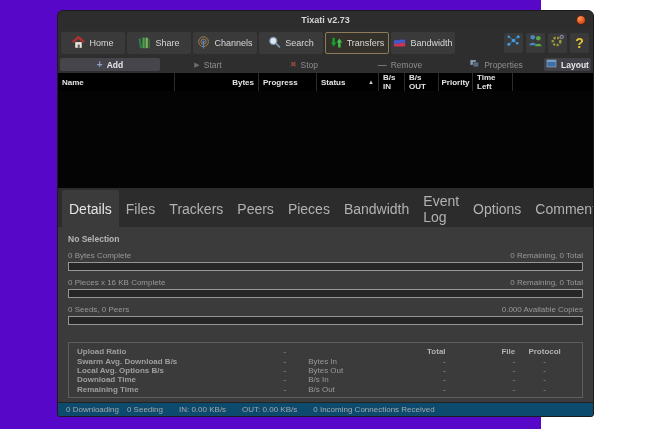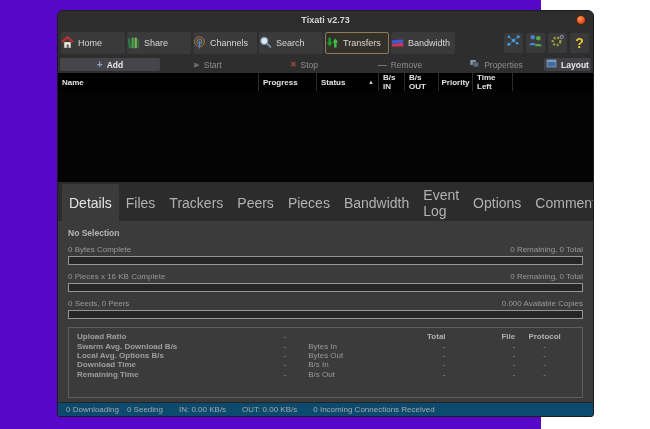--- a/index.html
+++ b/index.html
@@ -16,21 +16,21 @@
 
   
   .titlebar { flex:0 0 18px; position:relative; display:flex; align-items:center; justify-content:center; background:#2d2d2d; }
   .titlebar .title { font-size:9px; font-weight:bold; color:#d6d6d6; }
   .close-btn { position:absolute; right:7px; top:4px; width:10px; height:10px; border-radius:50%;
     background:radial-gradient(circle at 35% 30%, #f59a60 0%, #e4571e 55%, #a93a10 100%);
     border:1px solid #55230e; }
 
   
   .main-toolbar { flex:0 0 27px; display:flex; align-items:center; gap:2px; padding:0 3px; background:#2e2e2e; }
-  .tb-btn { flex:0 0 64px; height:22px; display:flex; align-items:center; gap:4px;
+  .tb-btn { flex:0 0 64px; height:22px; display:flex; align-items:center; justify-content:center; gap:4px;
     background:#3a3a3a; border-radius:2px; font-size:9px; color:#d8d8d8; cursor:default; }
   .tb-btn.selected { background:#34312b; border:1px solid #8d7b5c; }
   .tb-btn svg { display:block; }
   .icon-group { margin-left:auto; display:flex; gap:3px; margin-right:1px; }
   .sm-btn { width:19px; height:20px; background:#3a3a3a; border-radius:2px; display:flex; align-items:center; justify-content:center; }
   .help-glyph { color:#e6c433; font-size:14px; font-weight:bold; line-height:14px; }
 
   
   .action-toolbar { flex:0 0 17px; display:flex; align-items:center; background:#2e2e2e; font-size:8.5px; color:#8f8f8f; padding:0 2px; }
   .act-btn { height:13px; display:flex; align-items:center; justify-content:center; gap:4px; border-radius:2px; }
@@ -63,21 +63,21 @@
   .tab { padding:3px 7px 2px; display:flex; align-items:center; cursor:default; }
   .tab.selected { background:#3b3b3b; color:#e4e4e4; border-radius:2px 2px 0 0; }
 
   
   .details-panel { flex:0 0 153px; background:#3b3b3b; padding:5px 10px 4px; display:flex; flex-direction:column; font-size:8px; color:#999; }
   .no-selection { font-weight:bold; color:#b6b6b6; font-size:8.5px; margin:2px 0 7px; }
   .bar-row { display:flex; justify-content:space-between; margin-bottom:2px; }
   .pbar { height:9px; border:1px solid #969696; background:#262626; position:relative; margin-bottom:7px; }
   .pbar-fill { position:absolute; left:0; top:0; bottom:0; background:#3f9a4f; width:0; }
 
-  .stats-box { border:1px solid #5e5e5e; margin-top:1px; padding:4px 8px 18px; flex:1; }
+  .stats-box { border:1px solid #5e5e5e; margin-top:10px; padding:4px 8px 3px; flex:1; }
   .stats-row { display:flex; align-items:center; height:9.4px; line-height:9px; }
   .sc { overflow:hidden; white-space:nowrap; }
   .sc0 { width:145px; font-weight:bold; color:#9f9f9f; }
   .sc1 { width:65px; text-align:right; }
   .sc2 { width:105px; padding-left:22px; }
   .sc3 { width:55px; text-align:right; }
   .sc4 { width:70px; text-align:right; }
   .sc5 { width:59px; text-align:center; }
   .stats-header { font-weight:bold; color:#b2b2b2; }
 
@@ -223,20 +223,21 @@
         <span><svg width="11" height="11" viewBox="0 0 16 16">
               <rect x="1.5" y="3" width="13" height="10" fill="#3d6ea5" stroke="#9aabbc" stroke-width="1"></rect>
               <rect x="1.5" y="3" width="13" height="2.6" fill="#7aa2cc"></rect>
             </svg></span>
         <span>Layout</span>
       </div>
     </div>
 
     <div class="table-header">
       <div class="th th-name">Name</div>
+      <div class="th th-bytes">Bytes</div>
       <div class="th th-progress">Progress</div>
       <div class="th th-status">
         <span>Status</span>
         <span class="sort-arrow">▲</span>
       </div>
       <div class="th th-bsin">B/s IN</div>
       <div class="th th-bsout">B/s OUT</div>
       <div class="th th-priority">Priority</div>
       <div class="th th-timeleft">Time Left</div>
       <div class="th th-tail"></div>

